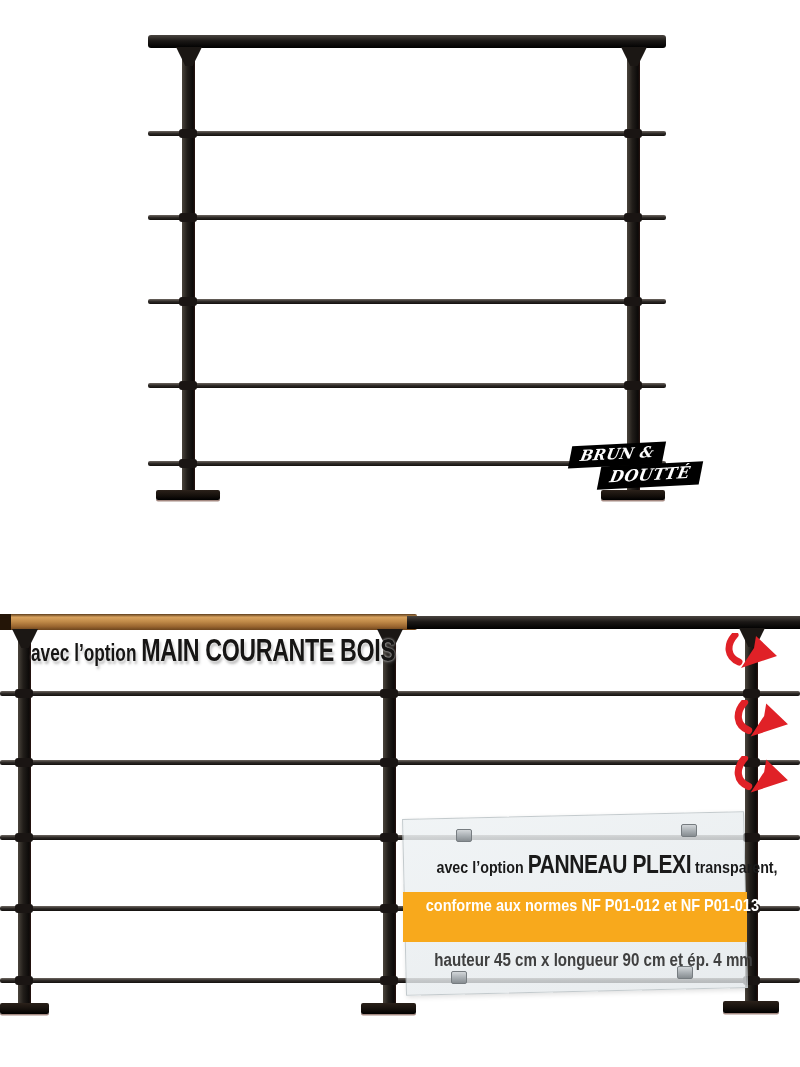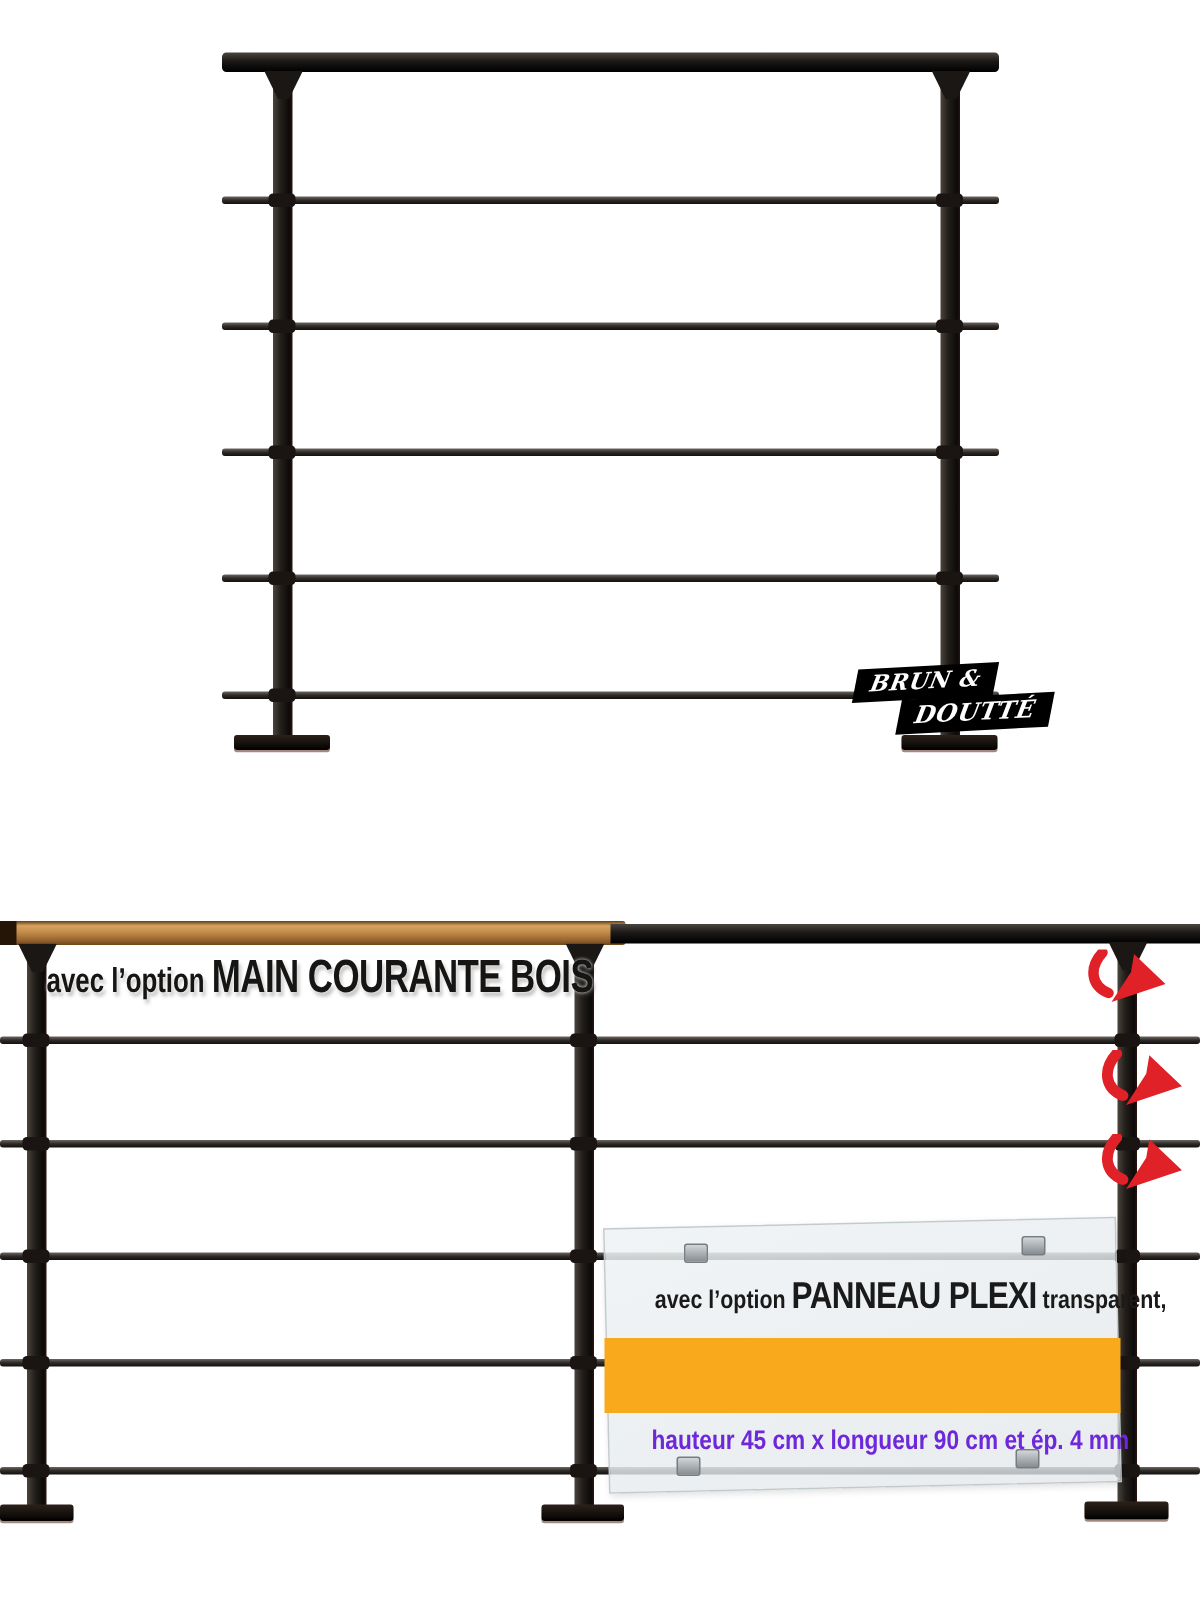--- a/index.html
+++ b/index.html
@@ -75,21 +75,21 @@
   }
   .cap2 { position:absolute; left:404px; top:850px; width:342px; text-align:center; z-index:6; color:#1a1a1a; }
   .cap2 .pre,.cap2 .suf { font-size:17px; font-weight:bold; }
   .cap2 .big { font-size:25px; font-weight:bold; letter-spacing:-.5px; }
   .norms {
     position:absolute; left:403px; top:892px; width:344px; height:50px; z-index:6;
     background:#F8A91C; color:#fff; text-align:center; font-weight:bold; font-size:16.5px;
     line-height:23px; padding-top:2px;
   }
   .dims { position:absolute; left:404px; top:950px; width:342px; text-align:right; z-index:6;
-    color:#6d28d9; font-weight:bold; font-size:18px; }
+    color:#404040; font-weight:bold; font-size:18px; }
 
   .arrow { position:absolute; z-index:8; }
 </style>
 </head>
 <body>
 
 <div class="canvas">
 
   <div>
     <div class="rail" style="left:148px; top:35px; width:518px;"></div>
@@ -164,20 +164,21 @@
     <div class="clip" style="left:456px; top:829px;"></div>
     <div class="clip" style="left:681px; top:824px;"></div>
     <div class="clip" style="left:451px; top:971px;"></div>
     <div class="clip" style="left:677px; top:966px;"></div>
 
     <div class="cap2">
       <span class="squeeze" style="--sx:.84;"><span class="pre">avec l’option </span><span class="big">PANNEAU PLEXI</span><span class="suf"> transparent,</span></span>
     </div>
 
     <div class="norms">
+      <div><span class="squeeze" style="--sx:.88;">conforme aux normes NF P01-012 et NF P01-013</span></div>
     </div>
 
     <div class="dims">
       <span class="squeeze" style="--sx:.84;">hauteur 45 cm x longueur 90 cm et ép. 4 mm</span>
     </div>
   </div>
 
 </div>
 
 </body></html>

